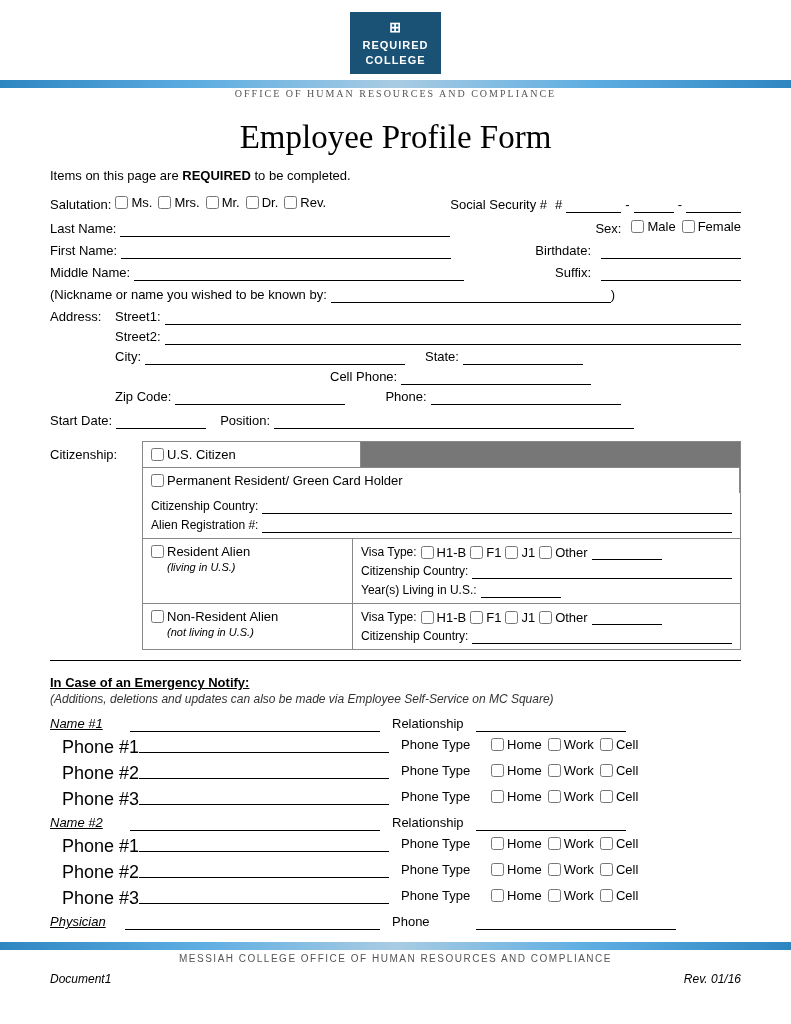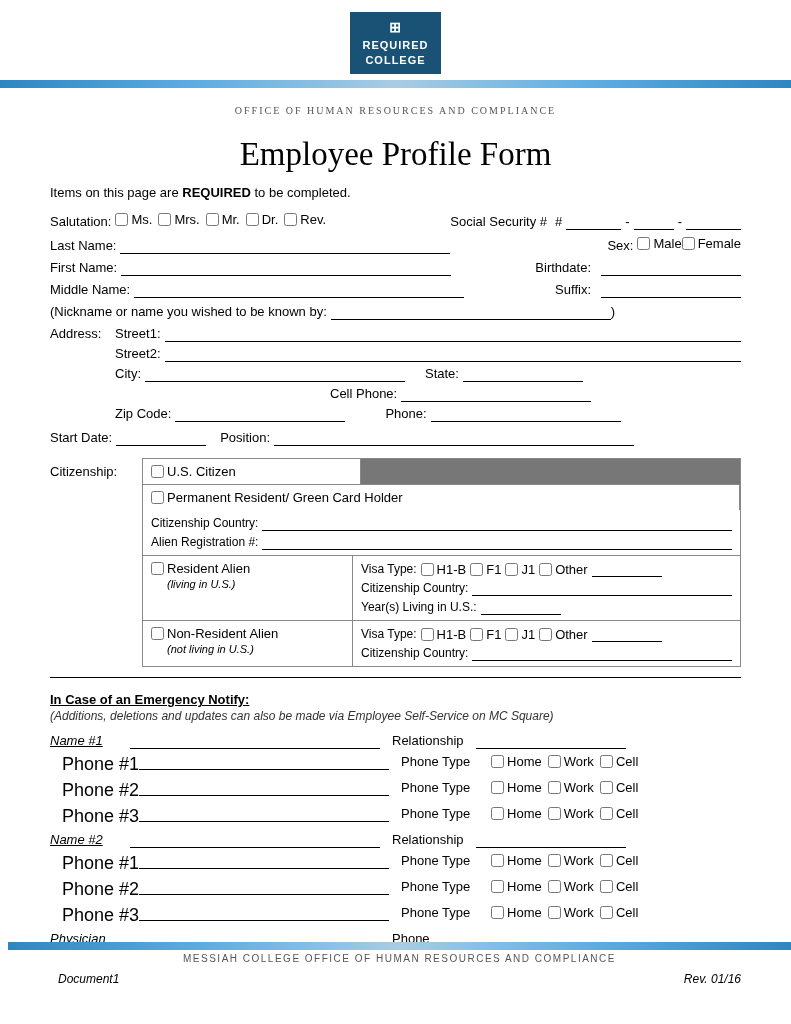--- a/index.html
+++ b/index.html
@@ -36,21 +36,21 @@
     .header-bar {
       background: linear-gradient(to right, #2e86c1, #5dade2, #a9cce3, #5dade2, #2e86c1);
       height: 8px;
       margin-top: 6px;
     }
     .office-title {
       text-align: center;
       font-size: 10px;
       letter-spacing: 2px;
       color: #555;
-      margin-top: 17px;
+      margin-top: 0;
       font-family: 'Times New Roman', serif;
     }
 
     
     .main {
       padding: 10px 50px 20px 50px;
     }
 
     .form-title {
       text-align: center;
@@ -229,21 +229,21 @@
       <span>-</span>
       <input type="text" class="underline-field" style="width: 35px;">
       <span>-</span>
       <input type="text" class="underline-field" style="width: 55px;">
     </div>
   </div>
 
   <div class="form-row">
     <span class="form-label">Last Name:</span>
     <input type="text" class="underline-field" style="width: 330px;">
-    <div style="margin-left: auto; display: flex; align-items: baseline; ">
+    <div style="margin-left: auto; display: flex; align-items: baseline; gap: 6px;">
       <span class="form-label">Sex:</span>
       <div class="checkbox-item">
         <input type="checkbox" style=""> 
           <span>Male</span>
       </div>
       <div class="checkbox-item">
         <input type="checkbox" style=""> 
           <span>Female</span>
       </div>
     </div>
@@ -553,20 +553,20 @@
     <div class="emerg-row">
       <span class="emerg-label-italic" style="min-width:75px;">Physician</span>
       <input type="text" class="underline-field" style="width: 255px;">
       <span class="form-label" style="margin-left:12px; min-width:80px;">Phone</span>
       <input type="text" class="underline-field" style="width: 200px;">
     </div>
   </div>
 
 </div>
 
-<div style="position:absolute; bottom:30px; width:100%;padding-left:8px;">
+<div style="position:absolute; bottom:30px; width:100%;">
   <div class="footer-bar"></div>
   <div class="footer-text">MESSIAH COLLEGE OFFICE OF HUMAN RESOURCES AND COMPLIANCE</div>
   <div class="footer-bottom">
     <span>Document1</span>
     <span>Rev. 01/16</span>
   </div>
 </div>
 
 </body></html>

